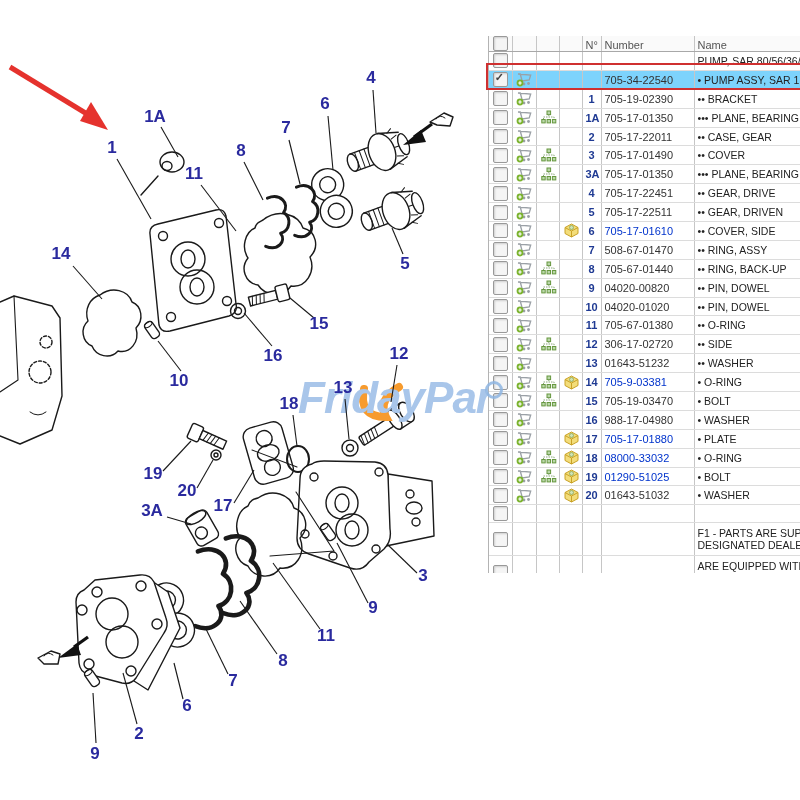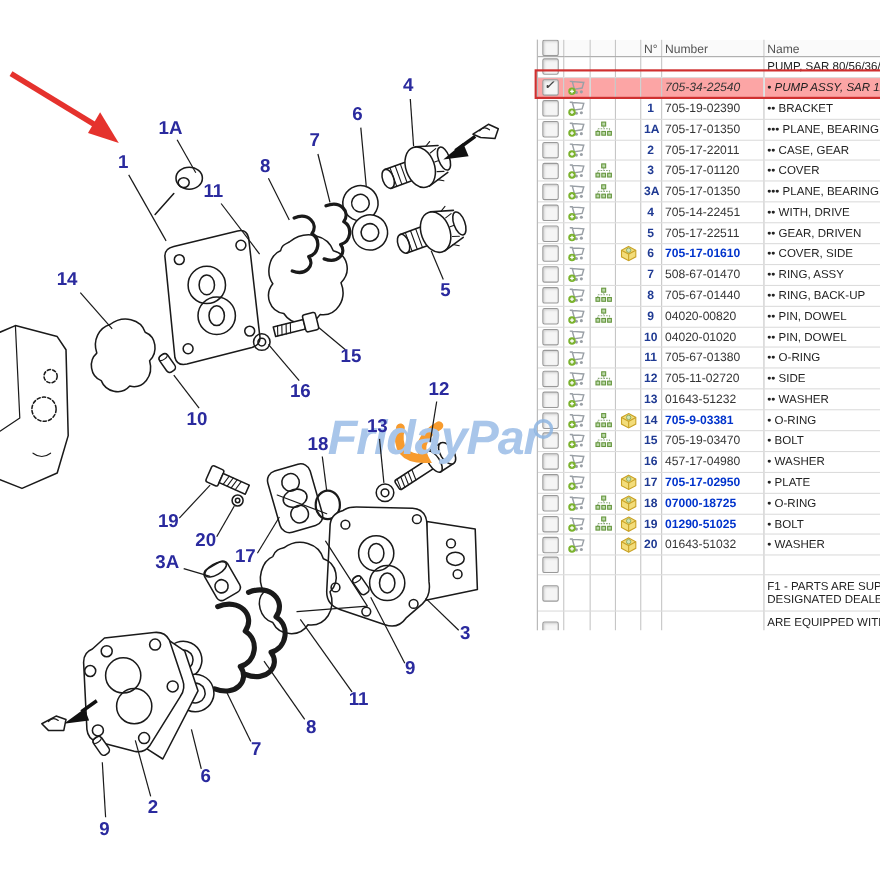--- a/index.html
+++ b/index.html
@@ -22,24 +22,24 @@
   td,th { border-right:1px solid #c6c6c6; border-bottom:1px solid #dcdcdc;
           padding:0 3px; box-sizing:border-box; overflow:hidden; white-space:nowrap;
           vertical-align:middle; background:#fff; }
   tr { height:18.9px; }
   tr.hdr { height:11px; }
   tr.hdr th { font-weight:normal; color:#555; text-align:left; background:#fafafa;
               border-bottom:1px solid #a8a8a8; vertical-align:bottom; font-size:11px; line-height:11px; }
   tr.blank-row { height:12px; }
   tr.note-row  { height:33px; }
   tr.note-row td[data-name="part-name-cell"] { white-space:pre; font-size:10.5px; line-height:12px; color:#222; }
-  tr.hl td { background:#fca5a5;font-style:italic; }
+  tr.hl td { background:#7dd3fc; }
   .cell-no   { text-align:center; font-weight:bold; color:#1f3a93; }
   .cell-num  { color:#333; }
-  .cell-num .link { color:#0033cc; font-weight:bold; }
+  .cell-num .link { color:#0033cc; font-weight:normal; }
   .cell-name { color:#222; font-size:10.5px; }
   .ckbx { width:13px; height:13px; border:1px solid #999; background:#f5f5f5;
           box-shadow:inset 1px 1px 2px #cfcfcf; border-radius:2px; margin:0 auto; position:relative; }
   .ckbx.checked::after { content:"✓"; position:absolute; top:-2px; left:1px;
                          font-size:11px; color:#444; font-weight:bold; }
   .icn { display:block; margin:0 auto; }
 
   #sel-outline { position:absolute; left:486px; top:63px; width:316px; height:23px;
                  border:2px solid #cf3030; z-index:5; pointer-events:none; }
   #wm-reg { position:absolute; left:484px; top:380px; z-index:6; opacity:.85; }
@@ -517,21 +517,21 @@
         </svg>
       </td>
       <td data-name="row-image-cell">
         <svg class="icn" data-name="package-icon" width="17" height="17" viewBox="0 0 17 17" style="visibility: hidden;">
           <path d="M8.5,2 L15,5.5 L15,11.5 L8.5,15 L2,11.5 L2,5.5 Z" fill="#f3dd7a" stroke="#c9a227"></path>
           <path d="M2,5.5 L8.5,9 L15,5.5 M8.5,9 L8.5,15" fill="none" stroke="#c9a227"></path>
           <circle cx="8.5" cy="5.5" r="2" fill="#cfe3b8" stroke="#8aa85a" stroke-width="0.8"></circle>
         </svg>
       </td>
       <td class="cell-no" data-name="part-index">3</td>
-      <td class="cell-num" data-name="part-number-cell"><span data-name="part-number">705-17-01120</span></td>
+      <td class="cell-num" data-name="part-number-cell"><span data-name="part-number">705-17-01490</span></td>
       <td class="cell-name" data-name="part-name-cell"><span data-name="part-name">•• COVER</span></td>
     </tr>
           <tr data-name="table-row">
       <td data-name="row-select-cell">
         <div class="ckbx" data-name="row-checkbox"></div>
       </td>
       <td data-name="row-cart-cell">
         <svg class="icn" data-name="add-to-cart-icon" width="17" height="17" viewBox="0 0 17 17" style="visibility: visible;">
           <path d="M2,3 h2.2 l2,7 l7,-1 l1.5,-5 z" fill="none" stroke="#9aa0a6" stroke-width="1.3"></path>
           <circle cx="8" cy="13" r="1.4" fill="#9aa0a6"></circle>
@@ -583,22 +583,22 @@
         </svg>
       </td>
       <td data-name="row-image-cell">
         <svg class="icn" data-name="package-icon" width="17" height="17" viewBox="0 0 17 17" style="visibility: hidden;">
           <path d="M8.5,2 L15,5.5 L15,11.5 L8.5,15 L2,11.5 L2,5.5 Z" fill="#f3dd7a" stroke="#c9a227"></path>
           <path d="M2,5.5 L8.5,9 L15,5.5 M8.5,9 L8.5,15" fill="none" stroke="#c9a227"></path>
           <circle cx="8.5" cy="5.5" r="2" fill="#cfe3b8" stroke="#8aa85a" stroke-width="0.8"></circle>
         </svg>
       </td>
       <td class="cell-no" data-name="part-index">4</td>
-      <td class="cell-num" data-name="part-number-cell"><span data-name="part-number">705-14-22451</span></td>
-      <td class="cell-name" data-name="part-name-cell"><span data-name="part-name">•• WITH, DRIVE</span></td>
+      <td class="cell-num" data-name="part-number-cell"><span data-name="part-number">705-17-22451</span></td>
+      <td class="cell-name" data-name="part-name-cell"><span data-name="part-name">•• GEAR, DRIVE</span></td>
     </tr>
           <tr data-name="table-row">
       <td data-name="row-select-cell">
         <div class="ckbx" data-name="row-checkbox"></div>
       </td>
       <td data-name="row-cart-cell">
         <svg class="icn" data-name="add-to-cart-icon" width="17" height="17" viewBox="0 0 17 17" style="visibility: visible;">
           <path d="M2,3 h2.2 l2,7 l7,-1 l1.5,-5 z" fill="none" stroke="#9aa0a6" stroke-width="1.3"></path>
           <circle cx="8" cy="13" r="1.4" fill="#9aa0a6"></circle>
           <circle cx="12.5" cy="12.5" r="1.4" fill="#9aa0a6"></circle>
@@ -847,21 +847,21 @@
         </svg>
       </td>
       <td data-name="row-image-cell">
         <svg class="icn" data-name="package-icon" width="17" height="17" viewBox="0 0 17 17" style="visibility: hidden;">
           <path d="M8.5,2 L15,5.5 L15,11.5 L8.5,15 L2,11.5 L2,5.5 Z" fill="#f3dd7a" stroke="#c9a227"></path>
           <path d="M2,5.5 L8.5,9 L15,5.5 M8.5,9 L8.5,15" fill="none" stroke="#c9a227"></path>
           <circle cx="8.5" cy="5.5" r="2" fill="#cfe3b8" stroke="#8aa85a" stroke-width="0.8"></circle>
         </svg>
       </td>
       <td class="cell-no" data-name="part-index">12</td>
-      <td class="cell-num" data-name="part-number-cell"><span data-name="part-number">705-11-02720</span></td>
+      <td class="cell-num" data-name="part-number-cell"><span data-name="part-number">306-17-02720</span></td>
       <td class="cell-name" data-name="part-name-cell"><span data-name="part-name">•• SIDE</span></td>
     </tr>
           <tr data-name="table-row">
       <td data-name="row-select-cell">
         <div class="ckbx" data-name="row-checkbox"></div>
       </td>
       <td data-name="row-cart-cell">
         <svg class="icn" data-name="add-to-cart-icon" width="17" height="17" viewBox="0 0 17 17" style="visibility: visible;">
           <path d="M2,3 h2.2 l2,7 l7,-1 l1.5,-5 z" fill="none" stroke="#9aa0a6" stroke-width="1.3"></path>
           <circle cx="8" cy="13" r="1.4" fill="#9aa0a6"></circle>
@@ -979,21 +979,21 @@
         </svg>
       </td>
       <td data-name="row-image-cell">
         <svg class="icn" data-name="package-icon" width="17" height="17" viewBox="0 0 17 17" style="visibility: hidden;">
           <path d="M8.5,2 L15,5.5 L15,11.5 L8.5,15 L2,11.5 L2,5.5 Z" fill="#f3dd7a" stroke="#c9a227"></path>
           <path d="M2,5.5 L8.5,9 L15,5.5 M8.5,9 L8.5,15" fill="none" stroke="#c9a227"></path>
           <circle cx="8.5" cy="5.5" r="2" fill="#cfe3b8" stroke="#8aa85a" stroke-width="0.8"></circle>
         </svg>
       </td>
       <td class="cell-no" data-name="part-index">16</td>
-      <td class="cell-num" data-name="part-number-cell"><span data-name="part-number">457-17-04980</span></td>
+      <td class="cell-num" data-name="part-number-cell"><span data-name="part-number">988-17-04980</span></td>
       <td class="cell-name" data-name="part-name-cell"><span data-name="part-name">• WASHER</span></td>
     </tr>
           <tr data-name="table-row">
       <td data-name="row-select-cell">
         <div class="ckbx" data-name="row-checkbox"></div>
       </td>
       <td data-name="row-cart-cell">
         <svg class="icn" data-name="add-to-cart-icon" width="17" height="17" viewBox="0 0 17 17" style="visibility: visible;">
           <path d="M2,3 h2.2 l2,7 l7,-1 l1.5,-5 z" fill="none" stroke="#9aa0a6" stroke-width="1.3"></path>
           <circle cx="8" cy="13" r="1.4" fill="#9aa0a6"></circle>
@@ -1012,21 +1012,21 @@
         </svg>
       </td>
       <td data-name="row-image-cell">
         <svg class="icn" data-name="package-icon" width="17" height="17" viewBox="0 0 17 17" style="visibility: visible;">
           <path d="M8.5,2 L15,5.5 L15,11.5 L8.5,15 L2,11.5 L2,5.5 Z" fill="#f3dd7a" stroke="#c9a227"></path>
           <path d="M2,5.5 L8.5,9 L15,5.5 M8.5,9 L8.5,15" fill="none" stroke="#c9a227"></path>
           <circle cx="8.5" cy="5.5" r="2" fill="#cfe3b8" stroke="#8aa85a" stroke-width="0.8"></circle>
         </svg>
       </td>
       <td class="cell-no" data-name="part-index">17</td>
-      <td class="cell-num" data-name="part-number-cell"><span data-name="part-number" class="link">705-17-02950</span></td>
+      <td class="cell-num" data-name="part-number-cell"><span data-name="part-number" class="link">705-17-01880</span></td>
       <td class="cell-name" data-name="part-name-cell"><span data-name="part-name">• PLATE</span></td>
     </tr>
           <tr data-name="table-row">
       <td data-name="row-select-cell">
         <div class="ckbx" data-name="row-checkbox"></div>
       </td>
       <td data-name="row-cart-cell">
         <svg class="icn" data-name="add-to-cart-icon" width="17" height="17" viewBox="0 0 17 17" style="visibility: visible;">
           <path d="M2,3 h2.2 l2,7 l7,-1 l1.5,-5 z" fill="none" stroke="#9aa0a6" stroke-width="1.3"></path>
           <circle cx="8" cy="13" r="1.4" fill="#9aa0a6"></circle>
@@ -1045,21 +1045,21 @@
         </svg>
       </td>
       <td data-name="row-image-cell">
         <svg class="icn" data-name="package-icon" width="17" height="17" viewBox="0 0 17 17" style="visibility: visible;">
           <path d="M8.5,2 L15,5.5 L15,11.5 L8.5,15 L2,11.5 L2,5.5 Z" fill="#f3dd7a" stroke="#c9a227"></path>
           <path d="M2,5.5 L8.5,9 L15,5.5 M8.5,9 L8.5,15" fill="none" stroke="#c9a227"></path>
           <circle cx="8.5" cy="5.5" r="2" fill="#cfe3b8" stroke="#8aa85a" stroke-width="0.8"></circle>
         </svg>
       </td>
       <td class="cell-no" data-name="part-index">18</td>
-      <td class="cell-num" data-name="part-number-cell"><span data-name="part-number" class="link">07000-18725</span></td>
+      <td class="cell-num" data-name="part-number-cell"><span data-name="part-number" class="link">08000-33032</span></td>
       <td class="cell-name" data-name="part-name-cell"><span data-name="part-name">• O-RING</span></td>
     </tr>
           <tr data-name="table-row">
       <td data-name="row-select-cell">
         <div class="ckbx" data-name="row-checkbox"></div>
       </td>
       <td data-name="row-cart-cell">
         <svg class="icn" data-name="add-to-cart-icon" width="17" height="17" viewBox="0 0 17 17" style="visibility: visible;">
           <path d="M2,3 h2.2 l2,7 l7,-1 l1.5,-5 z" fill="none" stroke="#9aa0a6" stroke-width="1.3"></path>
           <circle cx="8" cy="13" r="1.4" fill="#9aa0a6"></circle>

